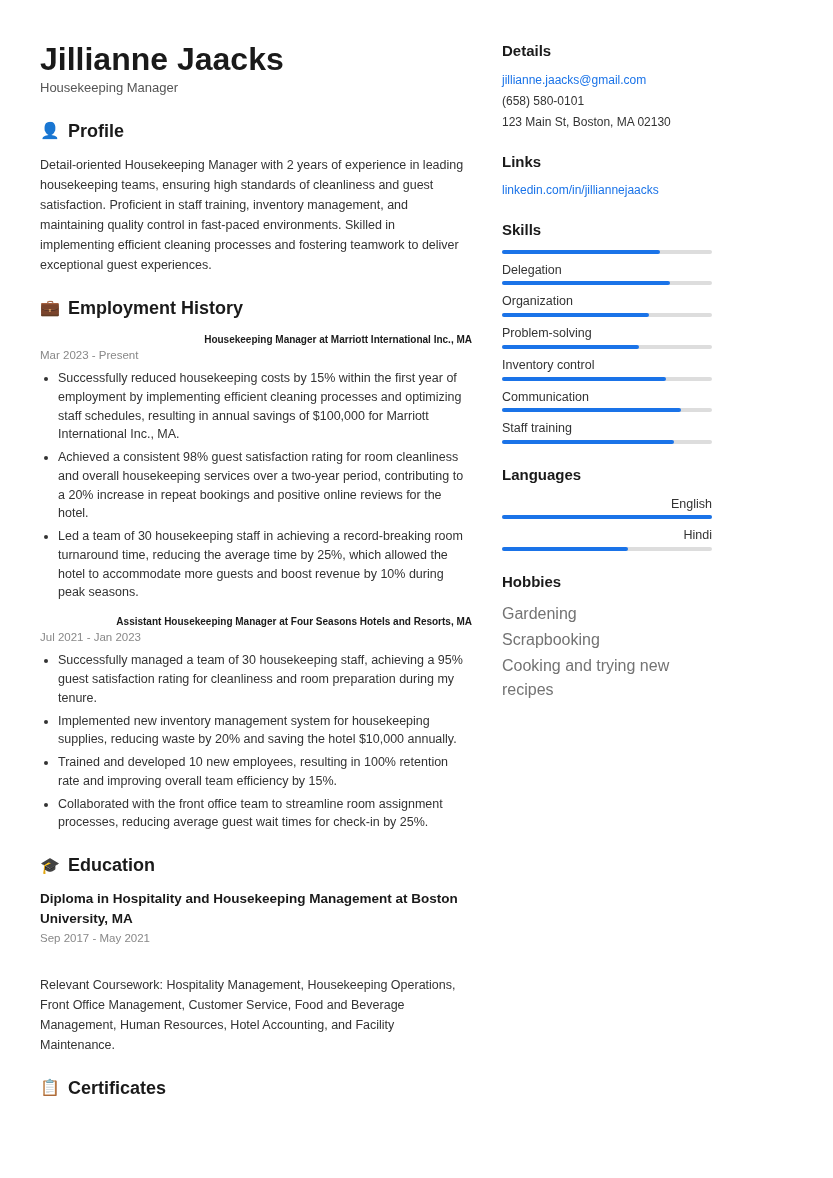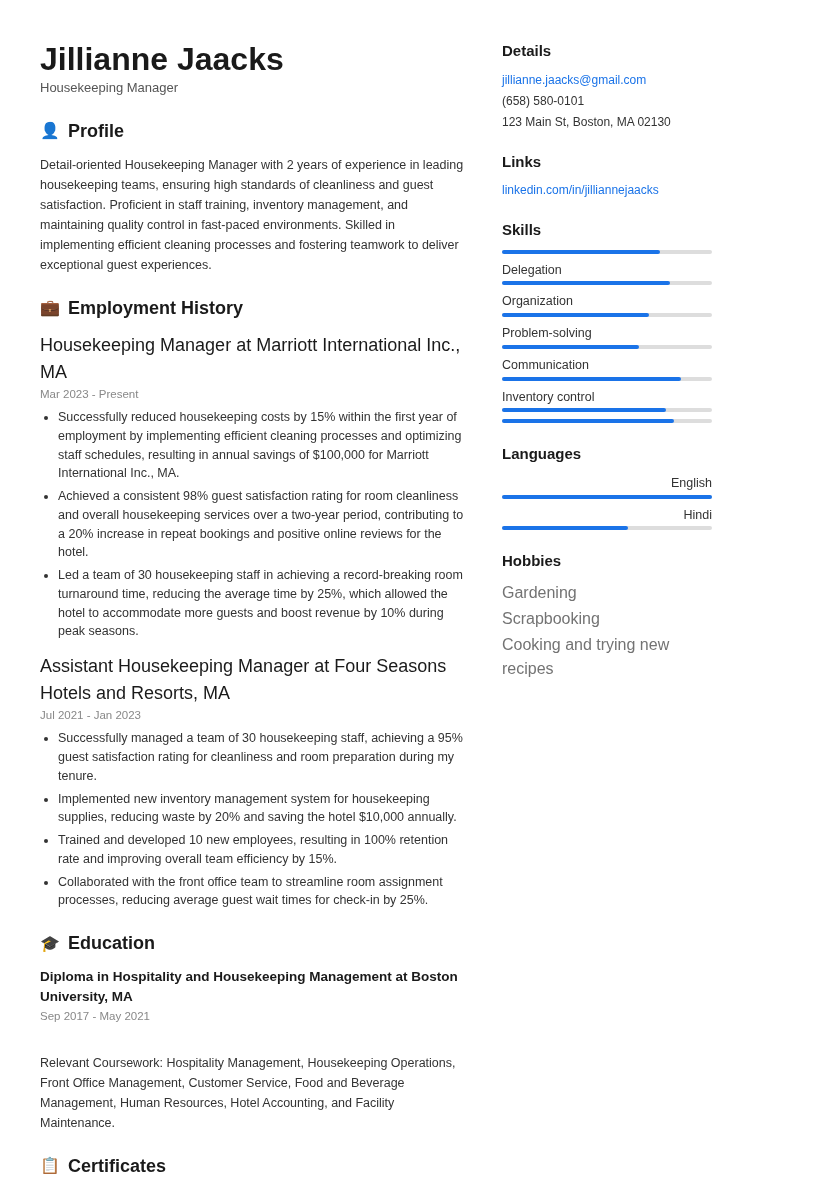--- a/index.html
+++ b/index.html
@@ -57,23 +57,24 @@
     .section-icon {
       font-size: 16px;
     }
     .profile-text {
       font-size: 12.5px;
       color: #333;
       line-height: 1.6;
     }
     
     .job-title {
-      font-size: 18px;
-      font-weight: 400;
-      color: #1a1a1a;
+      font-size: 10px;
+      font-weight: 700;
+      color: #1a1a1a;
+      text-align: right;
     }
     .job-date {
       font-size: 11.5px;
       color: #888;
       margin-bottom: 5px;
     }
     .job-bullets {
       list-style: disc;
       padding-left: 18px;
       margin-bottom: 10px;
@@ -277,32 +278,33 @@
           <div class="skill-bar-fill" style="width:70%"></div>
         </div>
       </div>
       <div class="skill-item">
         <div class="skill-name">Problem-solving</div>
         <div class="skill-bar-bg">
           <div class="skill-bar-fill" style="width:65%"></div>
         </div>
       </div>
       <div class="skill-item">
+        <div class="skill-name">Inventory control</div>
+        <div class="skill-bar-bg">
+          <div class="skill-bar-fill" style="width:78%"></div>
+        </div>
+      </div>
+      <div class="skill-item">
         <div class="skill-name">Communication</div>
         <div class="skill-bar-bg">
           <div class="skill-bar-fill" style="width:85%"></div>
         </div>
       </div>
       <div class="skill-item">
-        <div class="skill-name">Inventory control</div>
-        <div class="skill-bar-bg">
-          <div class="skill-bar-fill" style="width:78%"></div>
-        </div>
-      </div>
-      <div class="skill-item">
+        <div class="skill-name">Staff training</div>
         <div class="skill-bar-bg">
           <div class="skill-bar-fill" style="width:82%"></div>
         </div>
       </div>
     </div>
 
     <div class="right-section">
       <div class="right-section-title">Languages</div>
       <div class="lang-item">
         <div class="lang-name">English</div>

